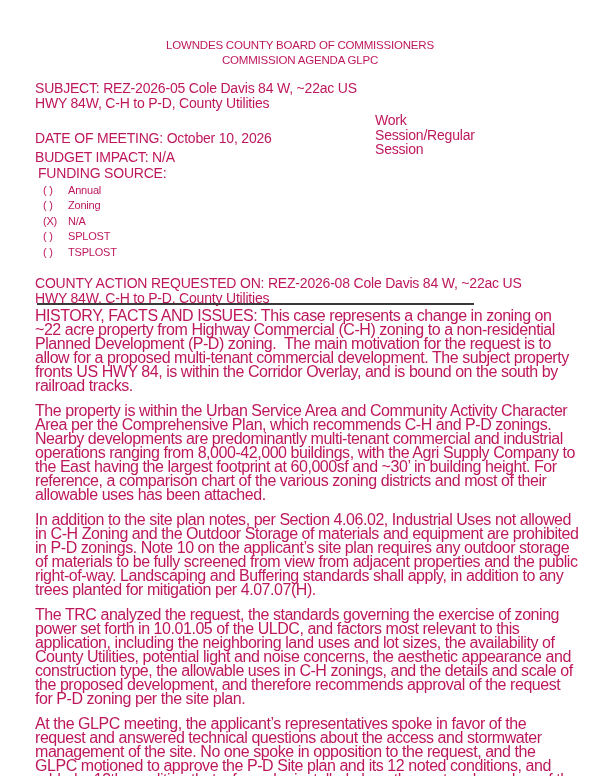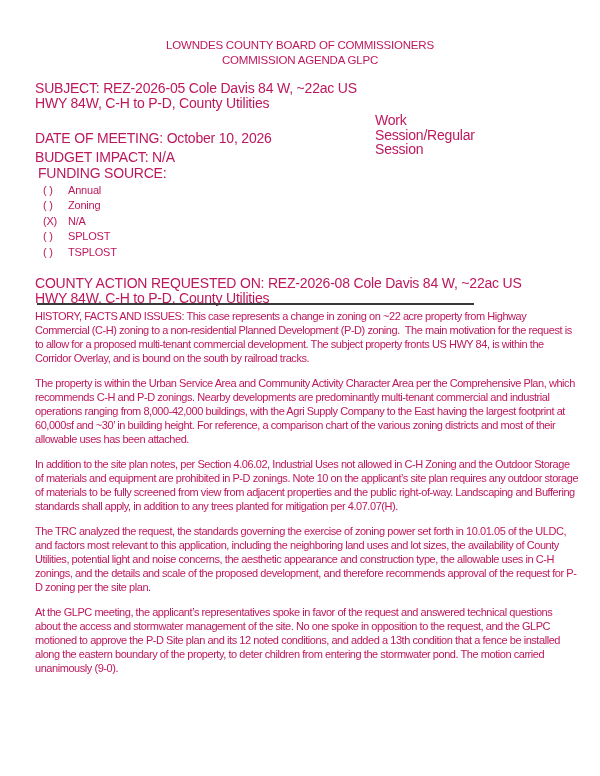--- a/index.html
+++ b/index.html
@@ -87,21 +87,21 @@
     background: #3a3a3a;
   }
   .body-text {
     position: absolute;
     left: 35px;
     top: 309px;
     width: 545px;
   }
   .body-text p {
     margin: 0 0 11px 0;
-    font-size: 11px;
+    font-size: 16px;
     line-height: 14px;
     letter-spacing: -0.45px;
     white-space: pre-wrap;
   }
 </style>
 </head>
 <body>
 
 <div class="page">
 

